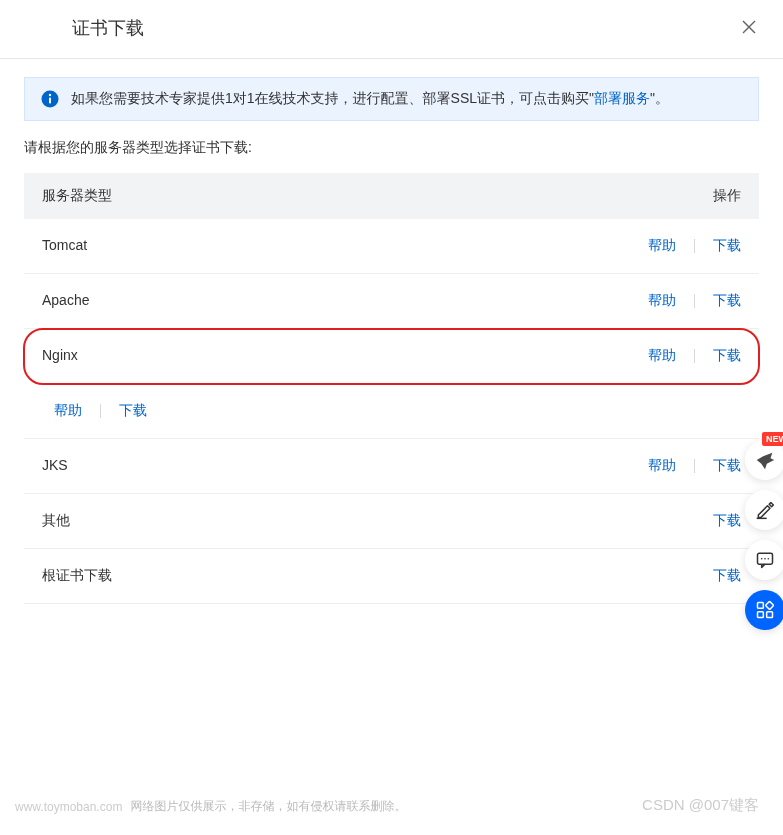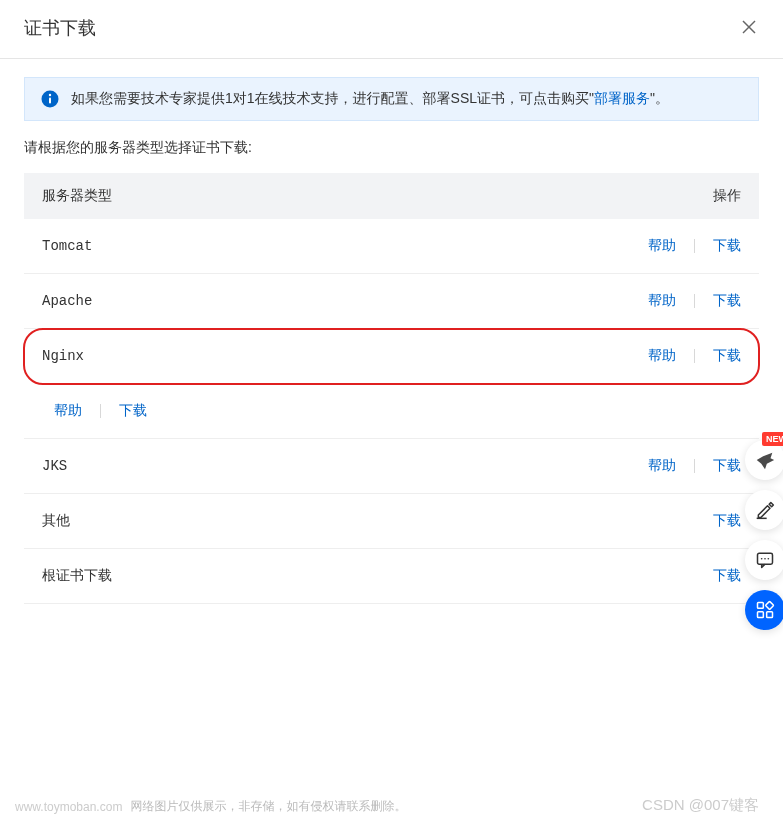--- a/index.html
+++ b/index.html
@@ -21,20 +21,21 @@
       display: flex;
       justify-content: space-between;
       align-items: center;
       padding: 16px 24px 18px 24px;
       border-bottom: 1px solid #e5e5e5;
     }
     .dialog-title {
       font-size: 18px;
       font-weight: 500;
       color: #333;
+      margin-left: 48px;
     }
     .close-btn {
       cursor: pointer;
       font-size: 18px;
       color: #666;
       background: none;
       border: none;
       line-height: 1;
       padding: 2px;
     }
@@ -81,25 +82,23 @@
     }
     .th-type {
       flex: 1;
     }
     .th-action {
       text-align: right;
       min-width: 80px;
     }
     .table-row {
       display: flex;
-      align-items: center;
       padding: 18px;
       border-bottom: 1px solid #eee;
       position: relative;
-      font-family: Liberation Mono, monospace;
     }
     .table-row.highlighted {
       outline: 2px solid #e02020;
       outline-offset: -1px;
       border-bottom: 1px solid #eee;
       border-radius: 19px;
     }
     .td-type {
       flex: 1;
       color: #333;

